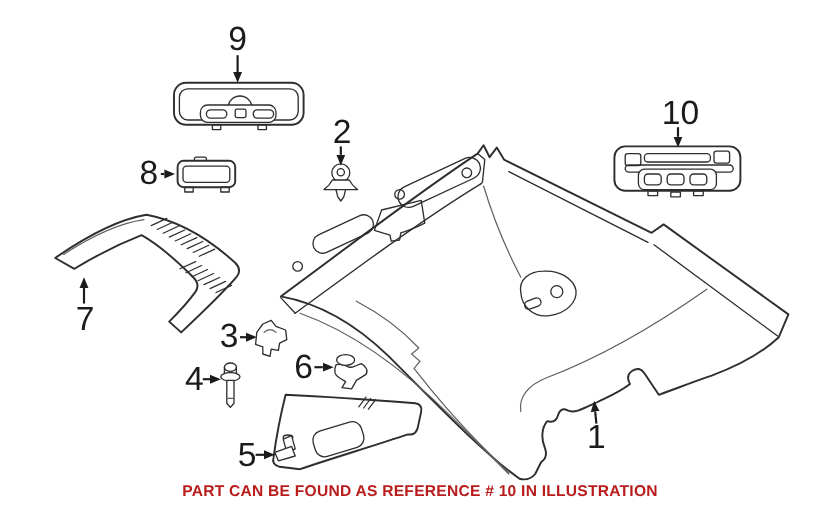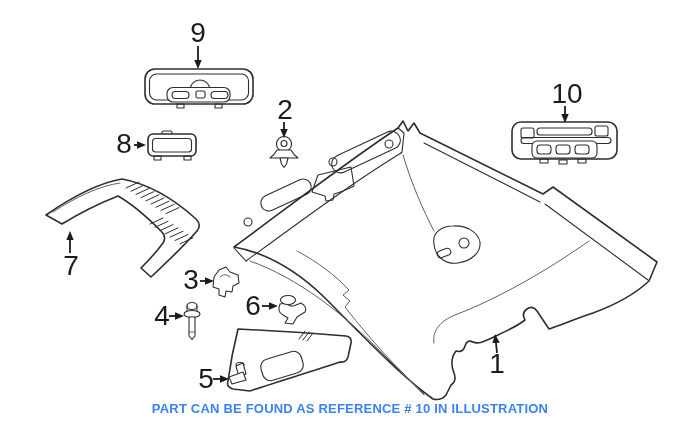--- a/index.html
+++ b/index.html
@@ -11,21 +11,21 @@
   svg{display:block;}
   .ln{fill:none;stroke:#2e2e2e;stroke-width:1.5;stroke-linecap:round;stroke-linejoin:round;}
   .fw{fill:#ffffff;stroke:#2e2e2e;stroke-width:1.6;stroke-linejoin:round;stroke-linecap:round;}
   .thin{stroke-width:1.1;}
   .soft{fill:none;stroke:#5f5f5f;stroke-width:1;stroke-linecap:round;}
   .hatch{stroke:#2e2e2e;stroke-width:1;stroke-linecap:round;}
   .arrow{stroke:#1b1b1b;stroke-width:1.8;fill:none;}
   .ref{font-size:28px;fill:#1b1b1b;text-anchor:middle;font-family:"Liberation Sans",sans-serif;}
   .note{
     position:absolute;left:0;right:0;top:401px;text-align:center;
-    font-size:13px;font-weight:bold;letter-spacing:.2px;color:#3b82f6;
+    font-size:13px;font-weight:bold;letter-spacing:.2px;color:#b91c1c;
   }
 </style>
 </head>
 <body>
 
 <div class="stage">
 <svg width="700" height="427" viewBox="0 0 700 427">
   <defs>
     <marker id="ah" markerUnits="userSpaceOnUse" markerWidth="9" markerHeight="9" viewBox="0 0 9 9" refX="0" refY="4.5" orient="auto">
       <path d="M0,0.8 L9,4.5 L0,8.2 Z" fill="#1b1b1b"></path>

